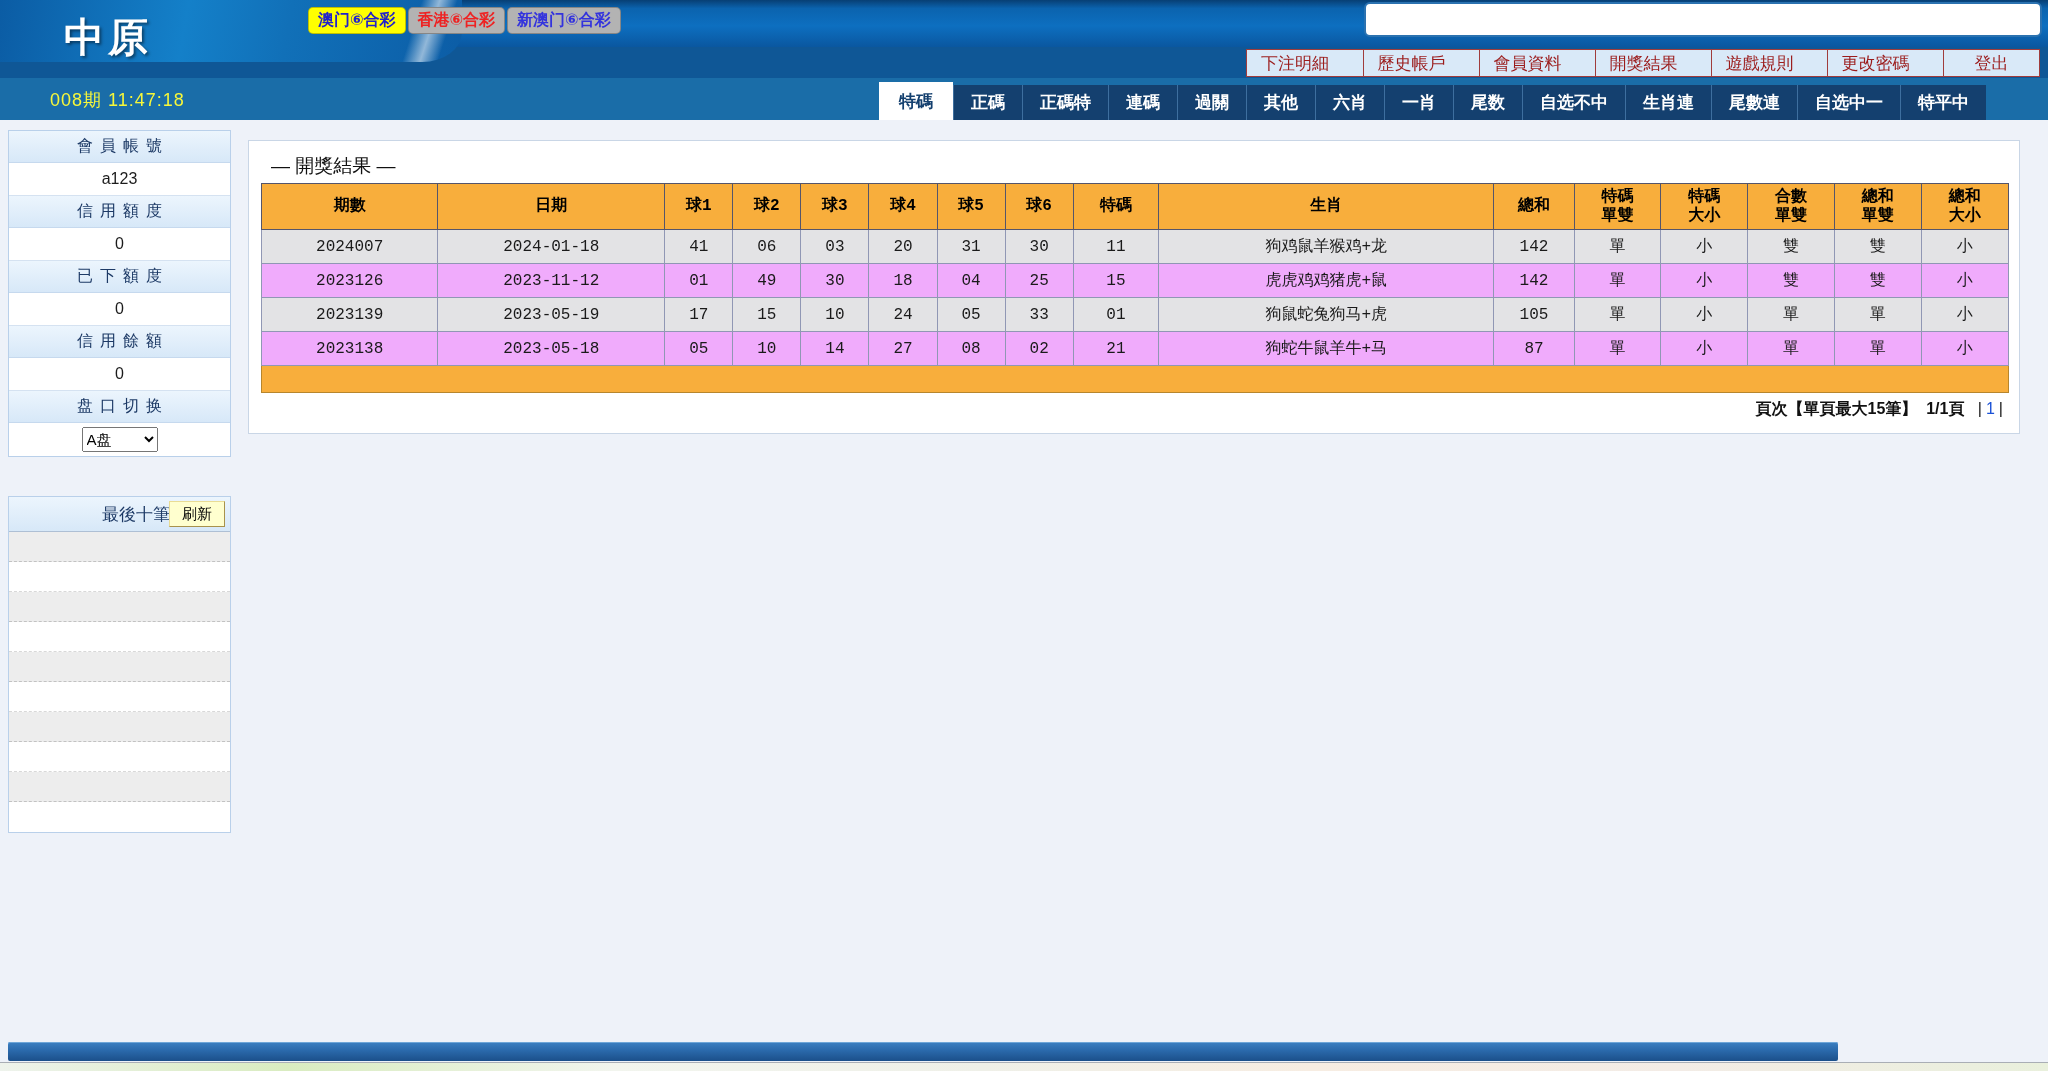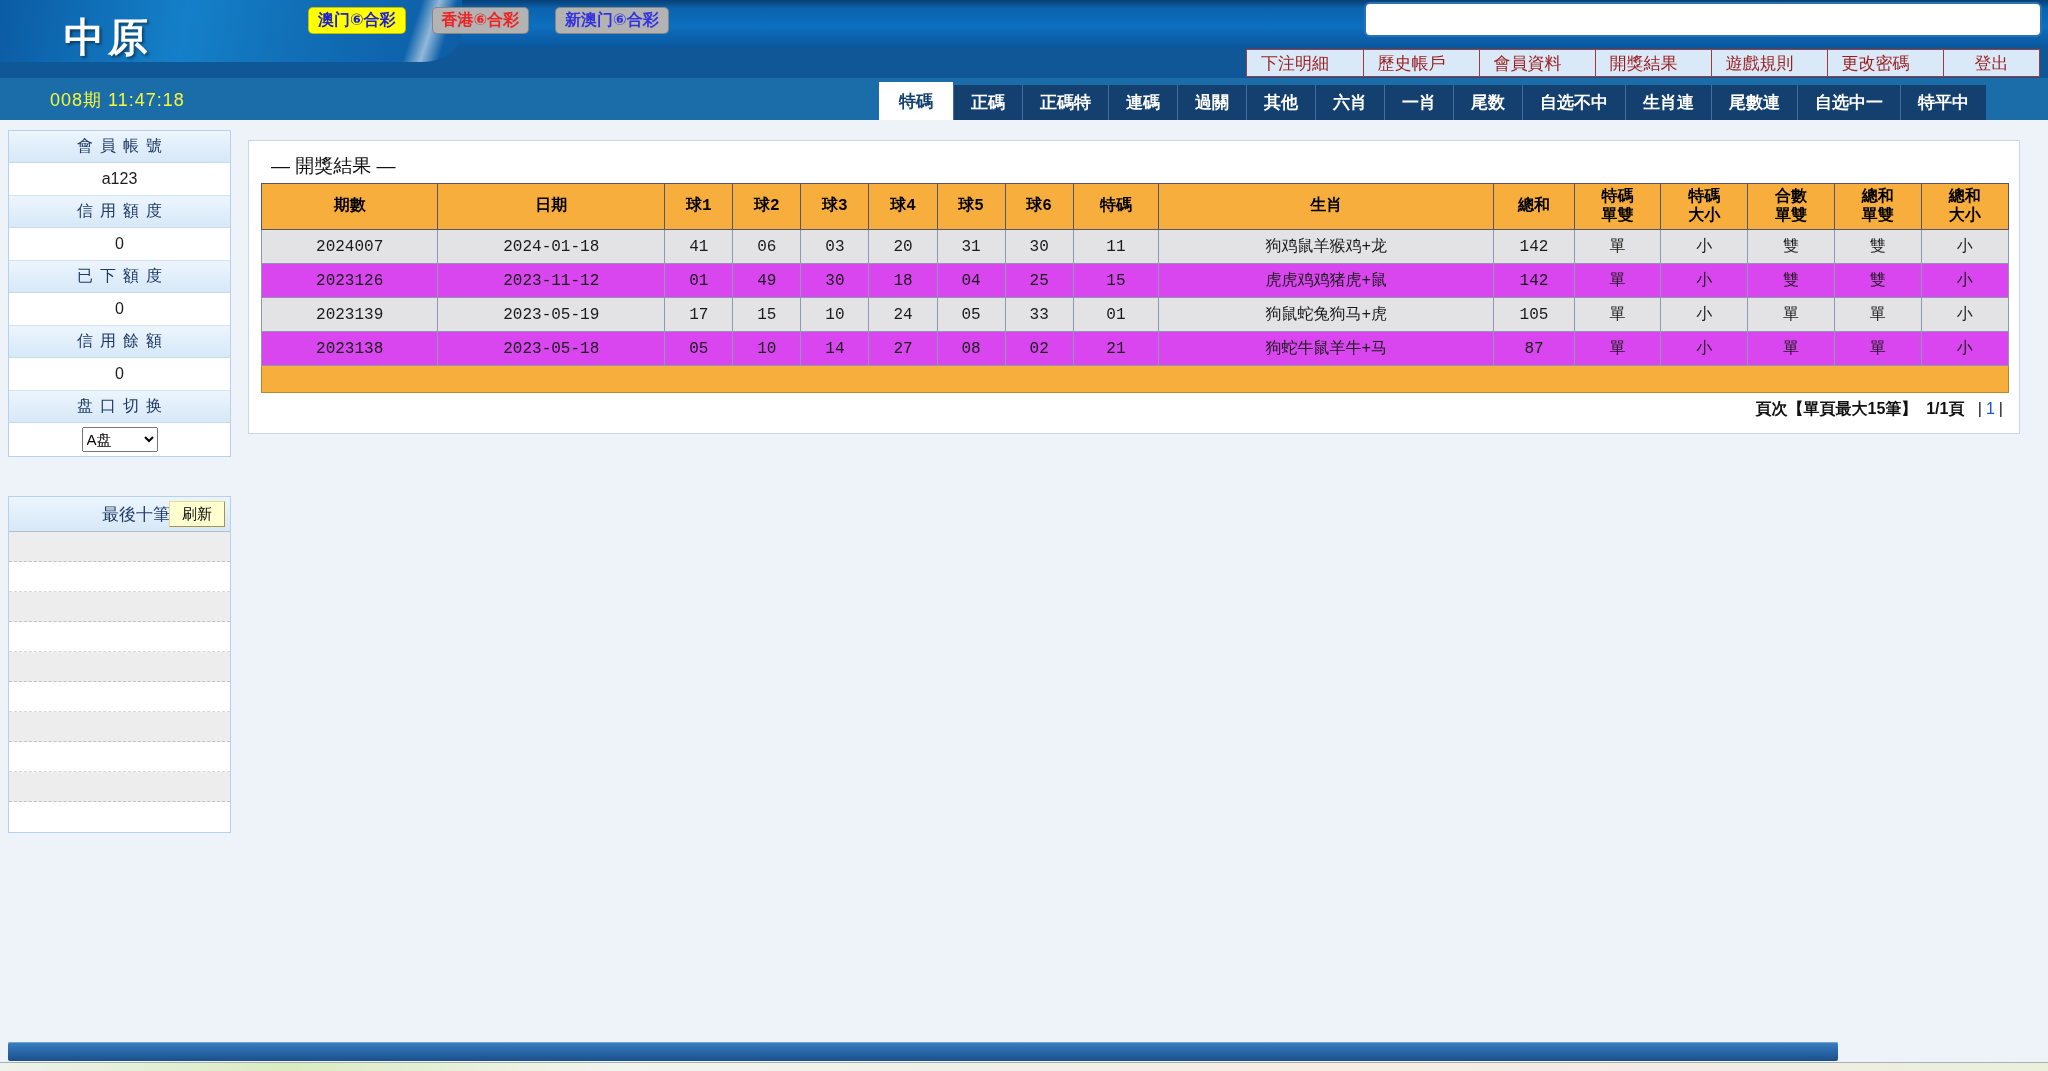--- a/index.html
+++ b/index.html
@@ -16,21 +16,21 @@
     background:linear-gradient(#073f74 0%, #0b63ae 18%, #0d6fc0 55%, #0a57a0 100%); }
   .hdr-bar2 { position:absolute; left:0; top:47px; width:100%; height:31px; background:#0f5796; }
   .logo-block { position:absolute; left:0; top:0; width:462px; height:62px; z-index:3;
     background:linear-gradient(100deg,#0b5ca4 0%, #1480c9 40%, #1170b8 62%, #0c5da6 100%);
     border-bottom-right-radius:40px 30px; overflow:hidden; }
   .logo-block::after { content:""; position:absolute; right:18px; top:-20px; width:34px; height:120px;
     background:linear-gradient(90deg, rgba(255,255,255,0), rgba(255,255,255,.55), rgba(255,255,255,0));
     transform:rotate(18deg); }
   .logo-text { position:absolute; left:64px; top:10px; font-size:40px; font-weight:bold; color:#fff;
     letter-spacing:4px; text-shadow:2px 2px 3px rgba(0,0,0,.45); }
-  .lot-btns { position:absolute; left:308px; top:7px; display:flex; gap:26px; z-index:4; }
+  .lot-btns { position:absolute; left:308px; top:7px; display:flex; gap:2px; z-index:4; }
   .lot-btn { height:27px; padding:0 9px; display:flex; align-items:center; border-radius:5px;
     font-size:16px; font-weight:bold; cursor:pointer; border:1px solid rgba(0,0,0,.25); }
   .countdown { position:absolute; left:1048px; top:0; width:312px; height:37px; z-index:4;
     background:#e9f3fd; border:1px solid #6e9cc9; border-top:none; border-radius:0 0 5px 5px;
     display:flex; align-items:center; justify-content:center; font-size:17px; color:#1c1c1c; }
   .announce { position:absolute; left:1364px; top:2px; width:678px; height:35px; z-index:4;
     background:#ffffff; border:2px solid #2b72b0; border-radius:6px; }
   .top-menu { position:absolute; right:8px; top:49px; height:28px; display:flex; z-index:4;
     background:#d9e9f8; border:1px solid #a03c3c;gap:20px; }
   .top-menu-item { min-width:96px; padding:0 12px; display:flex; align-items:center; justify-content:center;
@@ -75,21 +75,21 @@
   .panel { position:absolute; left:248px; top:140px; width:1772px; height:294px;
     background:#fff; border:1px solid #c9d6e6; }
   .panel-title { position:absolute; left:22px; top:12px; font-size:19px; font-weight:normal; color:#111; }
   table.results { position:absolute; left:12px; top:42px; width:1748px; border-collapse:collapse;
     table-layout:fixed;font-family:Liberation Mono, monospace; }
   .results th { background:#f8ae3c; color:#000; font-size:16px; font-weight:bold; height:46px;
     border:1px solid #55556b; white-space:pre-line; line-height:1.15; }
   .results td { height:34px; text-align:center; font-size:16px; color:#1a1a1a;
     border:1px solid #9097b4; }
   .results tr.odd td { background:#e3e3e5; }
-  .results tr.even td { background:#d946ef; }
+  .results tr.even td { background:#f0abfc; }
   .results td.foot { background:#f8ae3c; height:27px; border:1px solid #b7862d; }
   .c-blue { color:#2230cf; } .c-green { color:#1ba044; } .c-red { color:#e52222; }
   .pager { position:absolute; right:16px; top:258px; font-size:16px; color:#111; }
   .pager b { font-weight:bold; }
   .pager .lnk { color:#1b52d6; cursor:pointer; padding:0 4px; }
 
   
   .bottom-bar { position:absolute; left:8px; top:1042px; width:1830px; height:19px; border-radius:2px;
     background:linear-gradient(#3c80c2, #2a69ab 45%, #1b4f8a); box-shadow:inset 0 1px 0 #6ea6d8; }
   .bottom-strip { position:absolute; left:0; top:1062px; width:2048px; height:9px;

